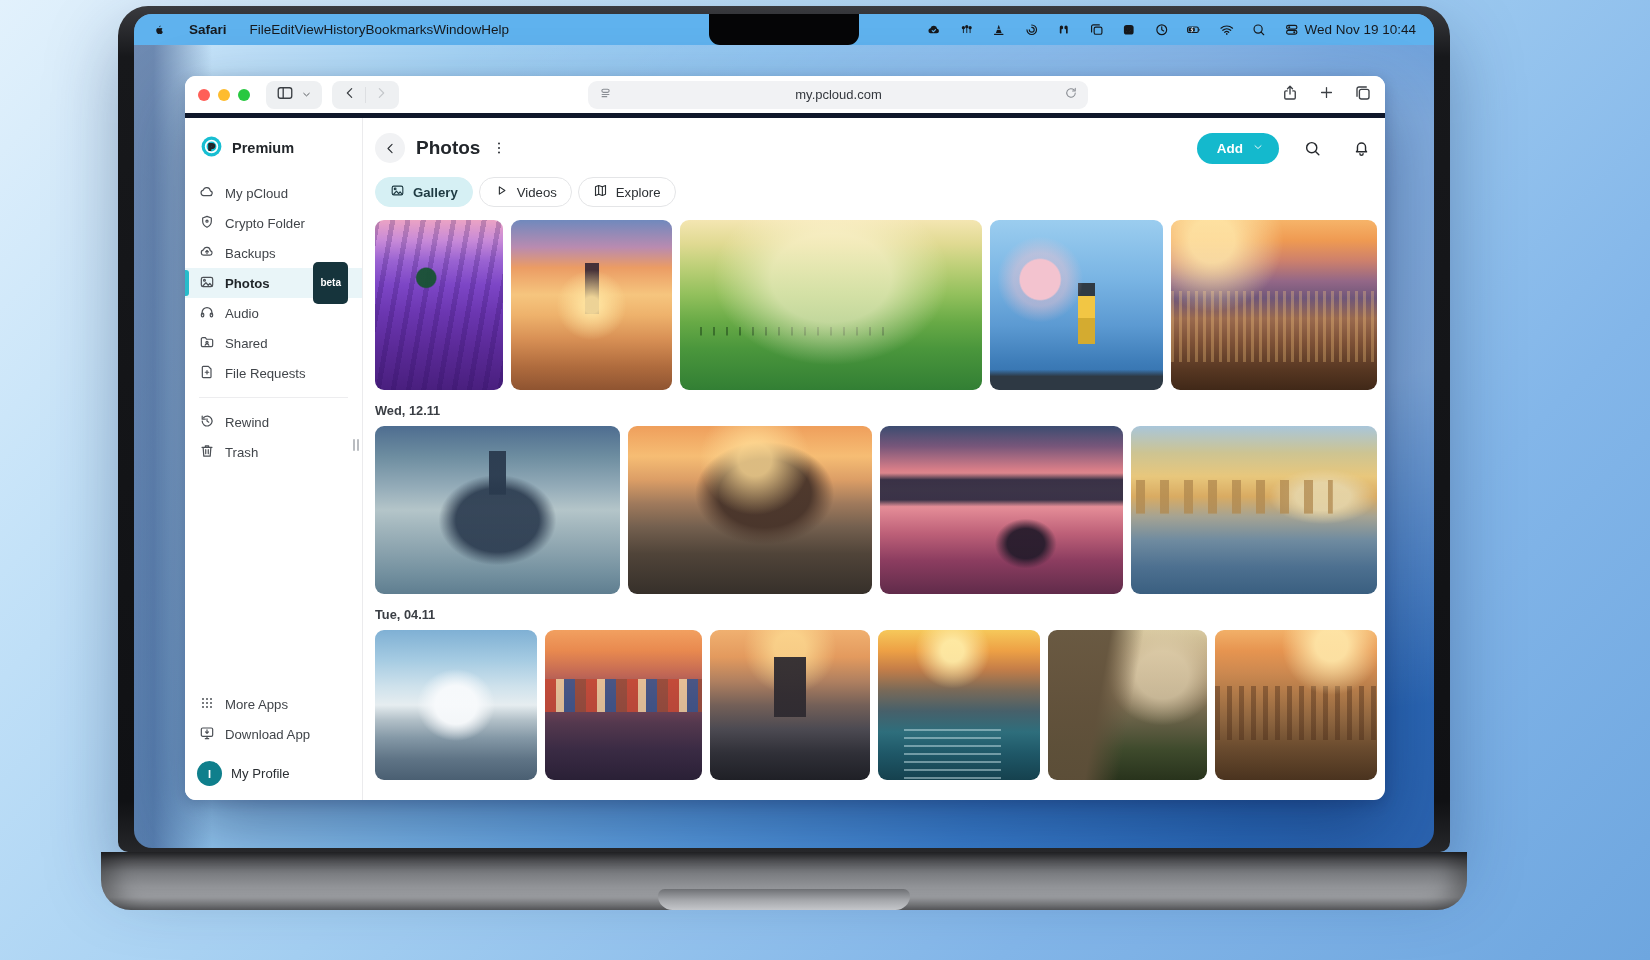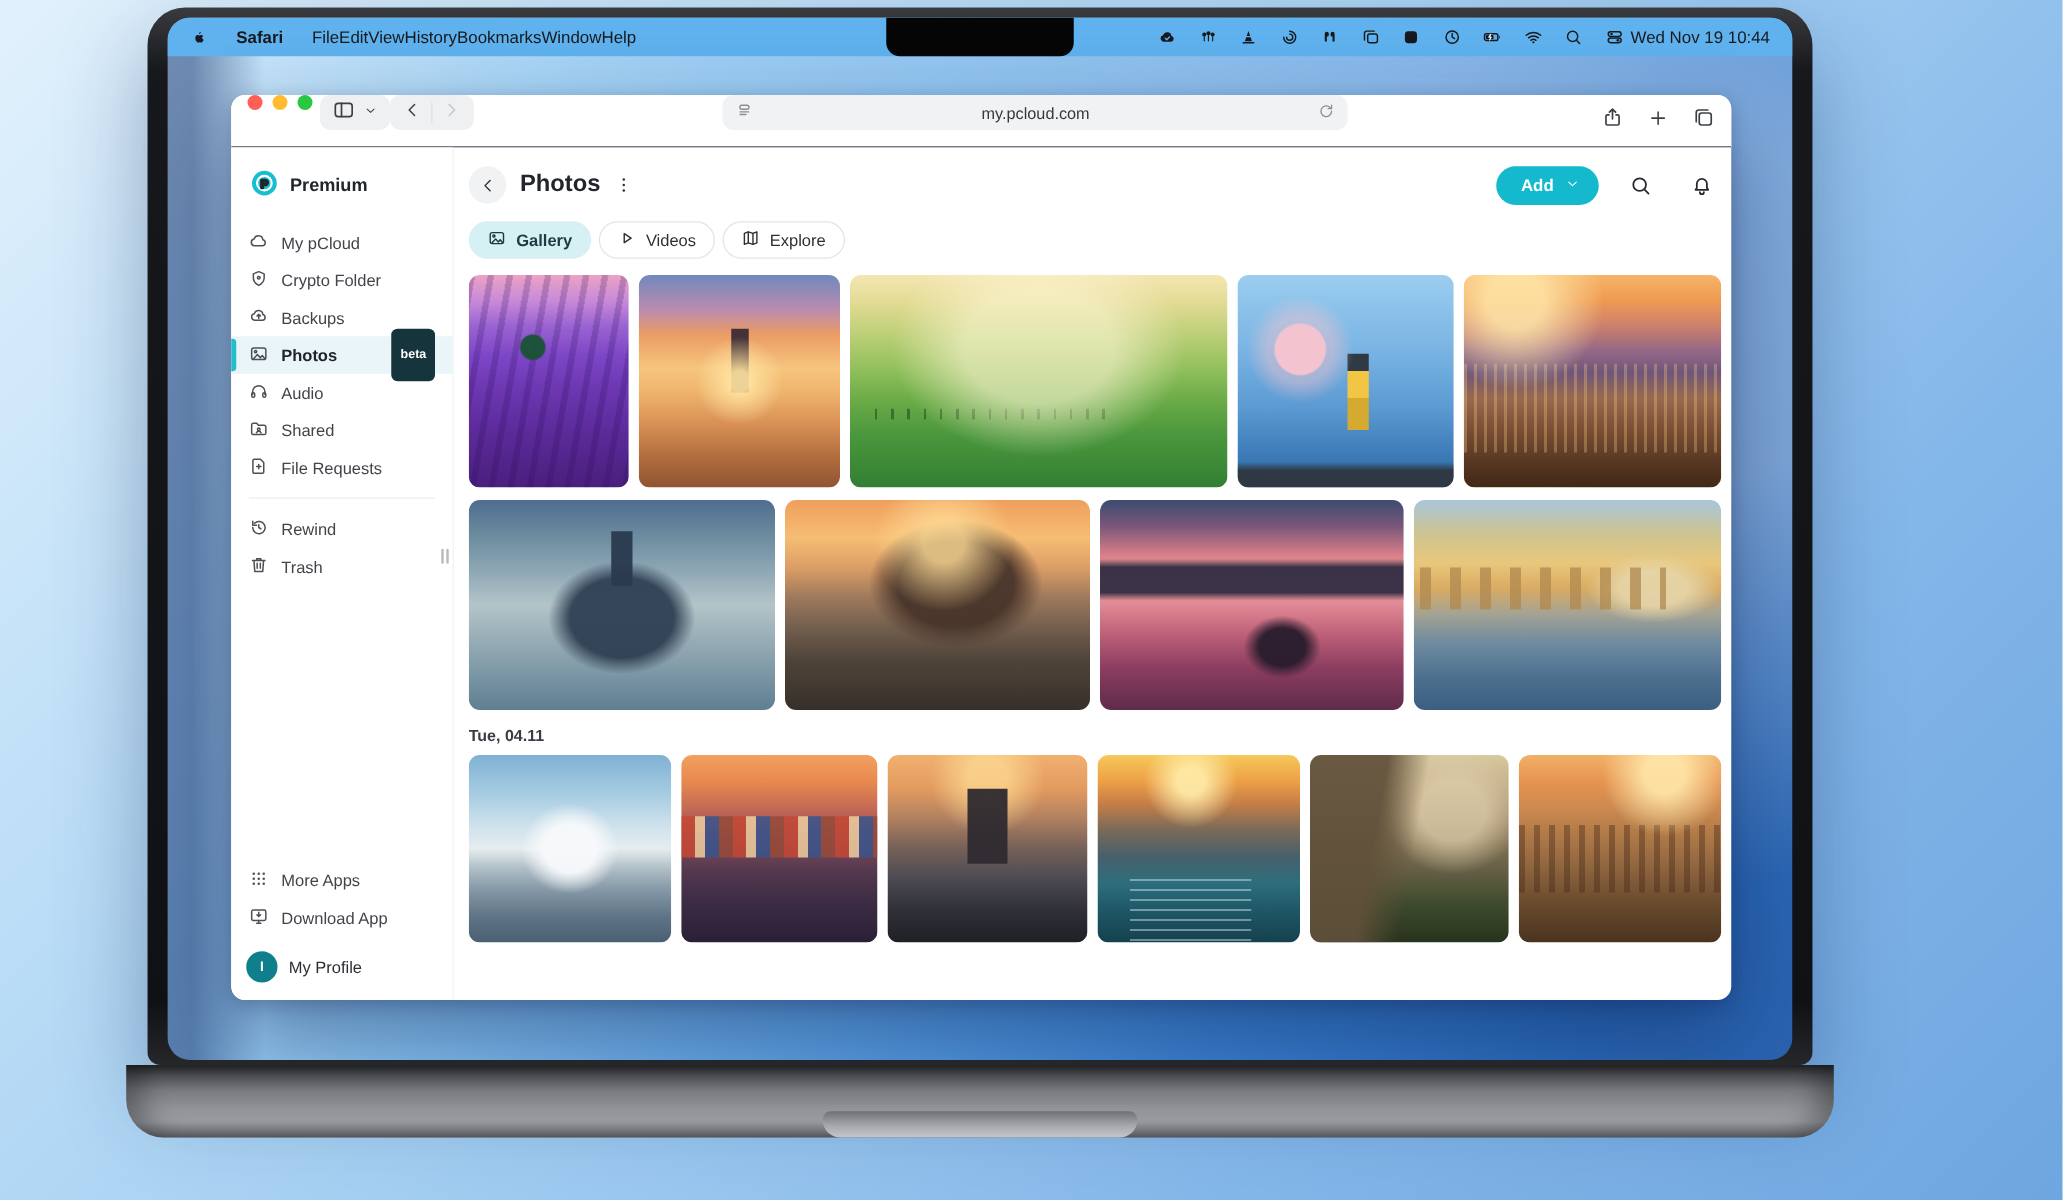--- a/index.html
+++ b/index.html
@@ -34,22 +34,22 @@
   .mb-item{cursor:default}
   .mb-right{display:flex;align-items:center;gap:5px}
   .status-ic{display:flex;align-items:center;color:#16191d}
   .status-ic .ic{width:15.5px;height:15.5px}
   .mb-clock{font-weight:500;white-space:nowrap}
   .apple .ic{width:14px;height:14px}
 
   
   .window{position:absolute;left:51px;top:62px;width:1200px;height:724px;background:#fff;border-radius:11px;
           box-shadow:0 30px 70px rgba(8,25,70,.42),0 4px 14px rgba(8,25,70,.22);display:flex;flex-direction:column}
-  .stoolbar{height:42px;display:flex;padding:0 13px;
-            border-bottom:1px solid #0f172a;border-radius:11px 11px 0 0;background:#fff}
+  .stoolbar{height:42px;display:flex;align-items:center;padding:0 13px;gap:10px;
+            border-bottom:5px solid #0f172a;border-radius:11px 11px 0 0;background:#fff}
   .tl-group{display:flex;gap:8px;margin-right:6px}
   .tl{width:12px;height:12px;border-radius:50%}
   .tl.red{background:#ff5f57}.tl.yellow{background:#febc2e}.tl.green{background:#28c840}
   .tb-pill{display:flex;align-items:center;gap:7px;background:#eef0f2;border-radius:8px;height:28px;
            padding:0 10px;color:#3c4045}
   .tb-pill .dim{color:#c4c7cb}
   .tb-pill .sep{width:1px;height:16px;background:#dddfe2}
   .tb-center{flex:1;display:flex;justify-content:center}
   .addr{height:28px;width:500px;background:#f1f2f4;border-radius:9px;display:flex;align-items:center;
         padding:0 10px;font-size:13px;color:#34383e}
@@ -442,20 +442,21 @@
                 <div class="section">
                   <div class="prow">
                     <div class="photo" style="flex-grow: 130; height: 170px; background: radial-gradient(circle at 40% 34%, rgba(24, 82, 52, 0.95) 0px, rgba(24, 82, 52, 0.95) 7%, rgba(24, 82, 52, 0) 8%), repeating-linear-gradient(100deg, rgba(40, 10, 90, 0.22) 0px, rgba(40, 10, 90, 0.22) 5px, rgba(40, 10, 90, 0) 5px, rgba(40, 10, 90, 0) 15px), linear-gradient(rgb(235, 163, 196) 0%, rgb(200, 138, 216) 12%, rgb(154, 99, 210) 24%, rgb(125, 70, 198) 38%, rgb(107, 54, 176) 55%, rgb(91, 42, 152) 75%, rgb(73, 31, 126) 100%);"></div>
                     <div class="photo" style="flex-grow: 163; height: 170px; background: radial-gradient(circle, rgba(255, 228, 160, 0.9) 0px, rgba(255, 228, 160, 0.9) 7%, rgba(255, 228, 160, 0) 30%), linear-gradient(0deg, rgba(56, 40, 52, 0.92), rgba(56, 40, 52, 0.92)) 50% 36% / 9% 30% no-repeat, linear-gradient(rgb(112, 137, 189) 0%, rgb(185, 139, 176) 16%, rgb(235, 156, 100) 28%, rgb(246, 197, 126) 44%, rgb(238, 178, 108) 56%, rgb(216, 144, 85) 70%, rgb(176, 108, 62) 86%, rgb(143, 84, 49) 100%);"></div>
                     <div class="photo" style="flex-grow: 305; height: 170px; background: radial-gradient(at 50% 34%, rgba(255, 246, 214, 0.6) 0px, rgba(255, 246, 214, 0.6) 28%, rgba(255, 246, 214, 0) 55%), repeating-linear-gradient(90deg, rgba(30, 70, 25, 0.55) 0px, rgba(30, 70, 25, 0.55) 2px, rgba(30, 70, 25, 0) 2px, rgba(30, 70, 25, 0) 13px) 18% 66% / 64% 5% no-repeat, linear-gradient(rgb(244, 230, 178) 0%, rgb(224, 218, 146) 14%, rgb(188, 207, 119) 28%, rgb(146, 192, 92) 44%, rgb(104, 170, 70) 60%, rgb(74, 150, 60) 76%, rgb(50, 127, 52) 100%);"></div>
                     <div class="photo" style="flex-grow: 175; height: 170px; background: radial-gradient(circle at 29% 35%, rgb(243, 195, 207) 0px, rgb(243, 195, 207) 12%, rgba(243, 195, 207, 0) 13%), radial-gradient(circle at 29% 35%, rgba(243, 195, 207, 0.45) 0px, rgba(243, 195, 207, 0.45) 16%, rgba(243, 195, 207, 0) 26%), linear-gradient(rgb(47, 58, 68) 0px, rgb(47, 58, 68) 22%, rgb(242, 198, 68) 22%, rgb(242, 198, 68) 58%, rgb(212, 171, 48) 58%, rgb(212, 171, 48) 100%) 57% 58% / 10% 36% no-repeat, linear-gradient(0deg, rgb(46, 57, 68) 0px, rgb(46, 57, 68) 8%, rgba(46, 57, 68, 0) 12%), linear-gradient(rgb(155, 205, 239) 0%, rgb(122, 181, 228) 34%, rgb(92, 154, 210) 62%, rgb(61, 124, 184) 84%, rgb(47, 106, 166) 100%);"></div>
                     <div class="photo" style="flex-grow: 209; height: 170px; background: radial-gradient(circle at 20% 12%, rgba(255, 232, 170, 0.85) 0px, rgba(255, 232, 170, 0.85) 10%, rgba(255, 232, 170, 0) 32%), repeating-linear-gradient(90deg, rgba(255, 206, 130, 0.3) 0px, rgba(255, 206, 130, 0.3) 3px, rgba(120, 70, 40, 0) 3px, rgba(120, 70, 40, 0) 8px) 0px 72% / 100% 42% no-repeat, linear-gradient(rgb(246, 180, 105) 0%, rgb(239, 154, 82) 12%, rgb(205, 128, 108) 24%, rgb(147, 103, 135) 36%, rgb(111, 86, 121) 46%, rgb(154, 106, 78) 58%, rgb(124, 80, 54) 72%, rgb(87, 55, 34) 88%, rgb(64, 40, 24) 100%);"></div>
                   </div>
                 </div>
                 <div class="section">
+                  <div class="section-label">Wed, 12.11</div>
                   <div class="prow">
                     <div class="photo" style="flex-grow: 245; height: 168px; background: linear-gradient(0deg, rgba(42, 58, 78, 0.95), rgba(42, 58, 78, 0.95)) 50% 20% / 7% 26% no-repeat, radial-gradient(at 50% 56%, rgba(44, 60, 80, 0.92) 0px, rgba(44, 60, 80, 0.92) 24%, rgba(44, 60, 80, 0) 34%), linear-gradient(rgb(78, 109, 144) 0%, rgb(109, 141, 160) 18%, rgb(147, 171, 184) 36%, rgb(180, 197, 201) 50%, rgb(162, 182, 189) 60%, rgb(139, 163, 174) 74%, rgb(115, 144, 159) 88%, rgb(95, 126, 144) 100%);"></div>
                     <div class="photo" style="flex-grow: 243; height: 168px; background: radial-gradient(circle at 52% 20%, rgba(255, 220, 150, 0.8) 0px, rgba(255, 220, 150, 0.8) 9%, rgba(255, 220, 150, 0) 30%), radial-gradient(at 56% 40%, rgba(72, 52, 42, 0.95) 0px, rgba(72, 52, 42, 0.95) 24%, rgba(72, 52, 42, 0) 36%), linear-gradient(rgb(239, 159, 92) 0%, rgb(246, 189, 116) 18%, rgb(220, 158, 102) 32%, rgb(160, 122, 92) 46%, rgb(116, 96, 79) 60%, rgb(80, 68, 57) 76%, rgb(54, 48, 42) 100%);"></div>
                     <div class="photo" style="flex-grow: 243; height: 168px; background: linear-gradient(rgba(28, 32, 56, 0) 0px, rgba(28, 32, 56, 0) 28%, rgba(28, 32, 56, 0.85) 32%, rgba(28, 32, 56, 0.85) 44%, rgba(28, 32, 56, 0) 48%), radial-gradient(at 60% 70%, rgba(38, 28, 44, 0.95) 0px, rgba(38, 28, 44, 0.95) 9%, rgba(38, 28, 44, 0) 15%), linear-gradient(rgb(60, 76, 112) 0%, rgb(119, 86, 122) 12%, rgb(216, 126, 136) 26%, rgb(242, 168, 164) 38%, rgb(224, 136, 148) 50%, rgb(189, 96, 120) 64%, rgb(140, 61, 96) 80%, rgb(96, 43, 74) 100%);"></div>
                     <div class="photo" style="flex-grow: 246; height: 168px; background: repeating-linear-gradient(90deg, rgba(176, 136, 78, 0.75) 0px, rgba(176, 136, 78, 0.75) 9px, rgba(176, 136, 78, 0) 9px, rgba(176, 136, 78, 0) 24px) 10% 40% / 80% 20% no-repeat, radial-gradient(at 78% 42%, rgba(230, 214, 170, 0.9) 0px, rgba(230, 214, 170, 0.9) 10%, rgba(230, 214, 170, 0) 20%), linear-gradient(rgb(169, 198, 218) 0%, rgb(205, 196, 146) 16%, rgb(232, 199, 124) 30%, rgb(217, 171, 98) 42%, rgb(165, 163, 147) 54%, rgb(111, 139, 160) 68%, rgb(77, 112, 144) 84%, rgb(58, 95, 128) 100%);"></div>
                   </div>
                 </div>
                 <div class="section">
                   <div class="section-label">Tue, 04.11</div>
                   <div class="prow">

